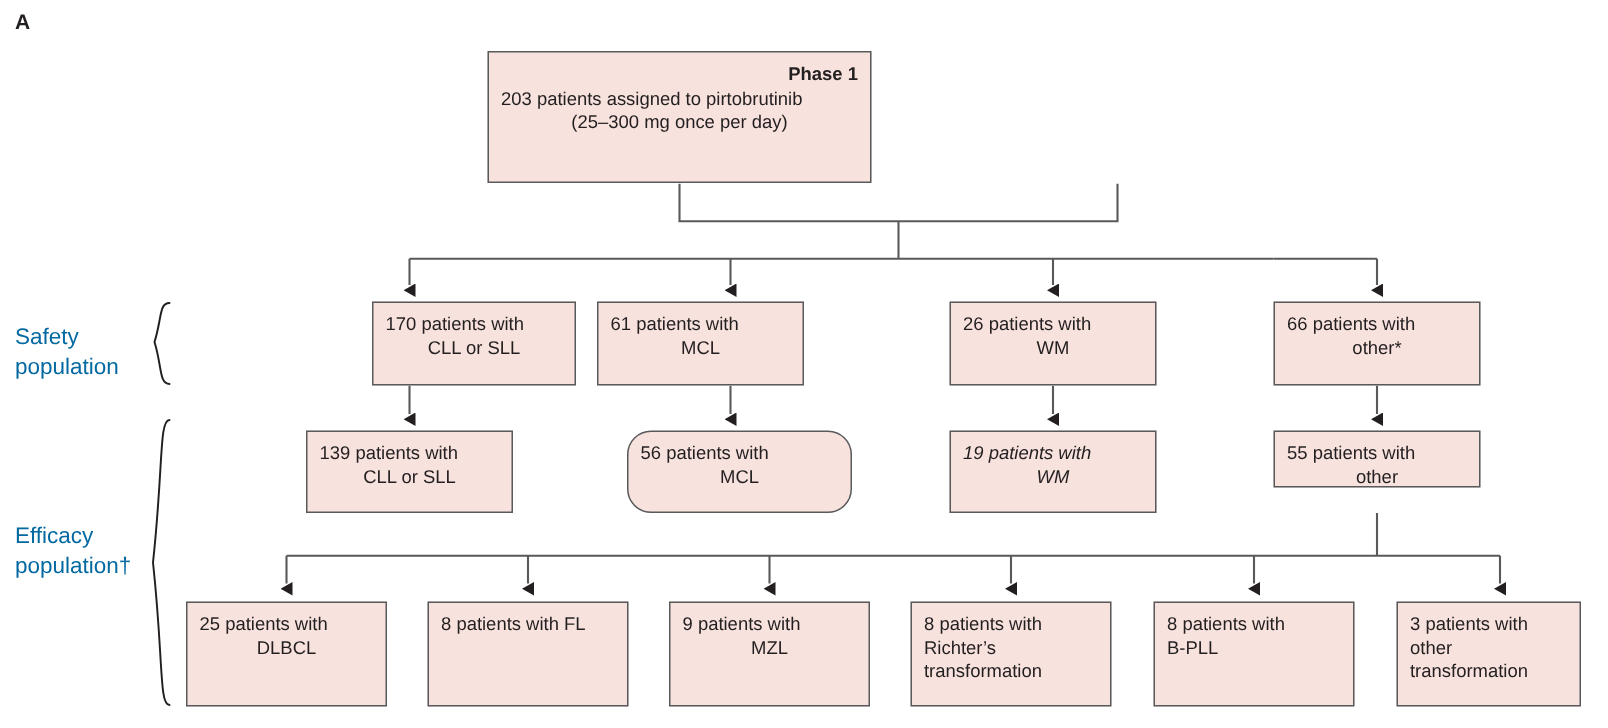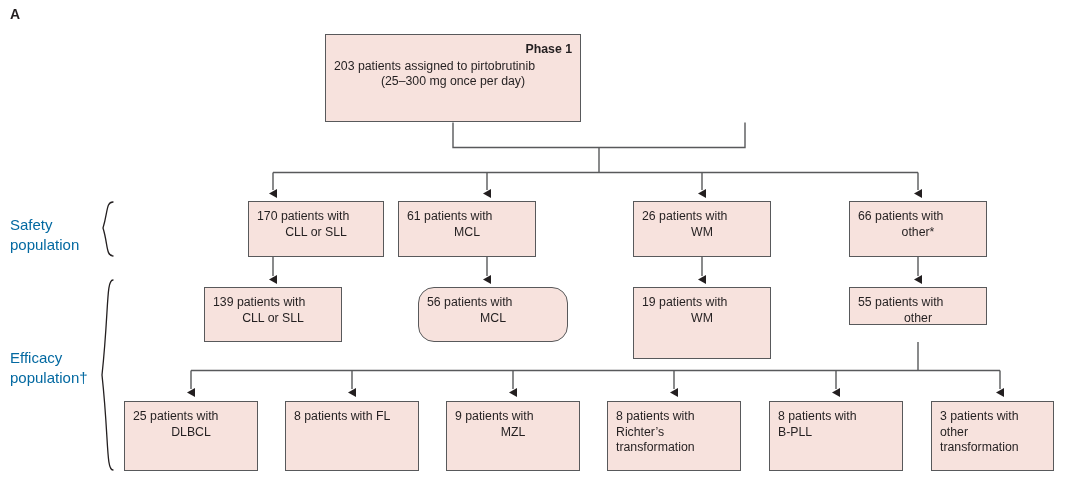--- a/index.html
+++ b/index.html
@@ -121,21 +121,21 @@
   </div>
 
   <div class="node ctr" style="left:204px;top:287px;width:138px;height:55px;">
     <span class="ln first">139 patients with</span>
     <span class="ln">CLL or SLL</span>
   </div>
   <div class="node ctr" style="left:418px;top:287px;width:150px;height:55px;border-radius:16px;">
     <span class="ln first">56 patients with</span>
     <span class="ln">MCL</span>
   </div>
-  <div class="node ctr" style="left:633px;top:287px;width:138px;height:72px;">
+  <div class="node ctr" style="left:633px;top:287px;width:138px;height:55px;font-style:italic;">
     <span class="ln first">19 patients with</span>
     <span class="ln">WM</span>
   </div>
   <div class="node ctr" style="left:849px;top:287px;width:138px;height:38px;">
     <span class="ln first">55 patients with</span>
     <span class="ln">other</span>
   </div>
 
   <div class="node ctr" style="left:124px;top:401px;width:134px;height:70px;">
     <span class="ln first">25 patients with</span>

